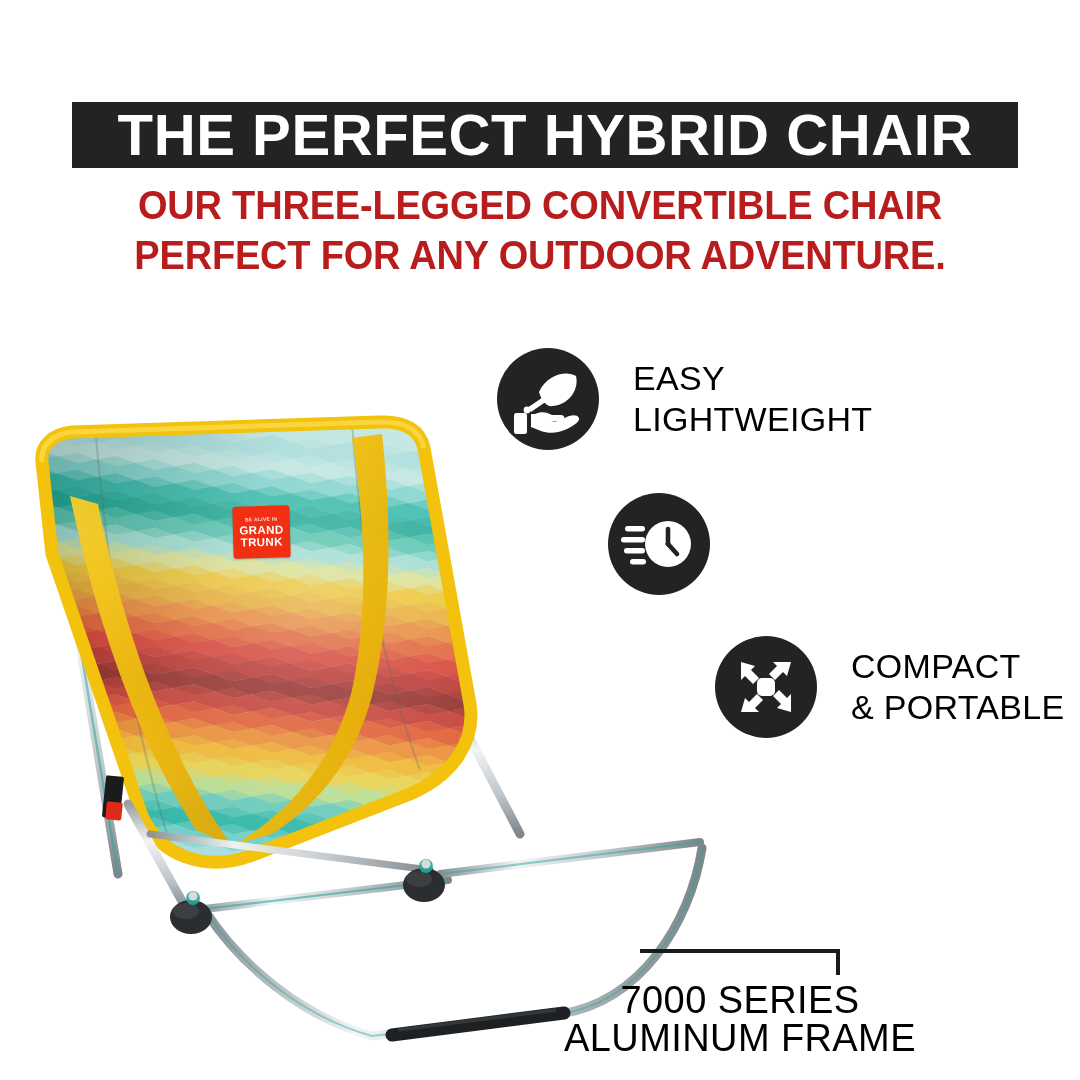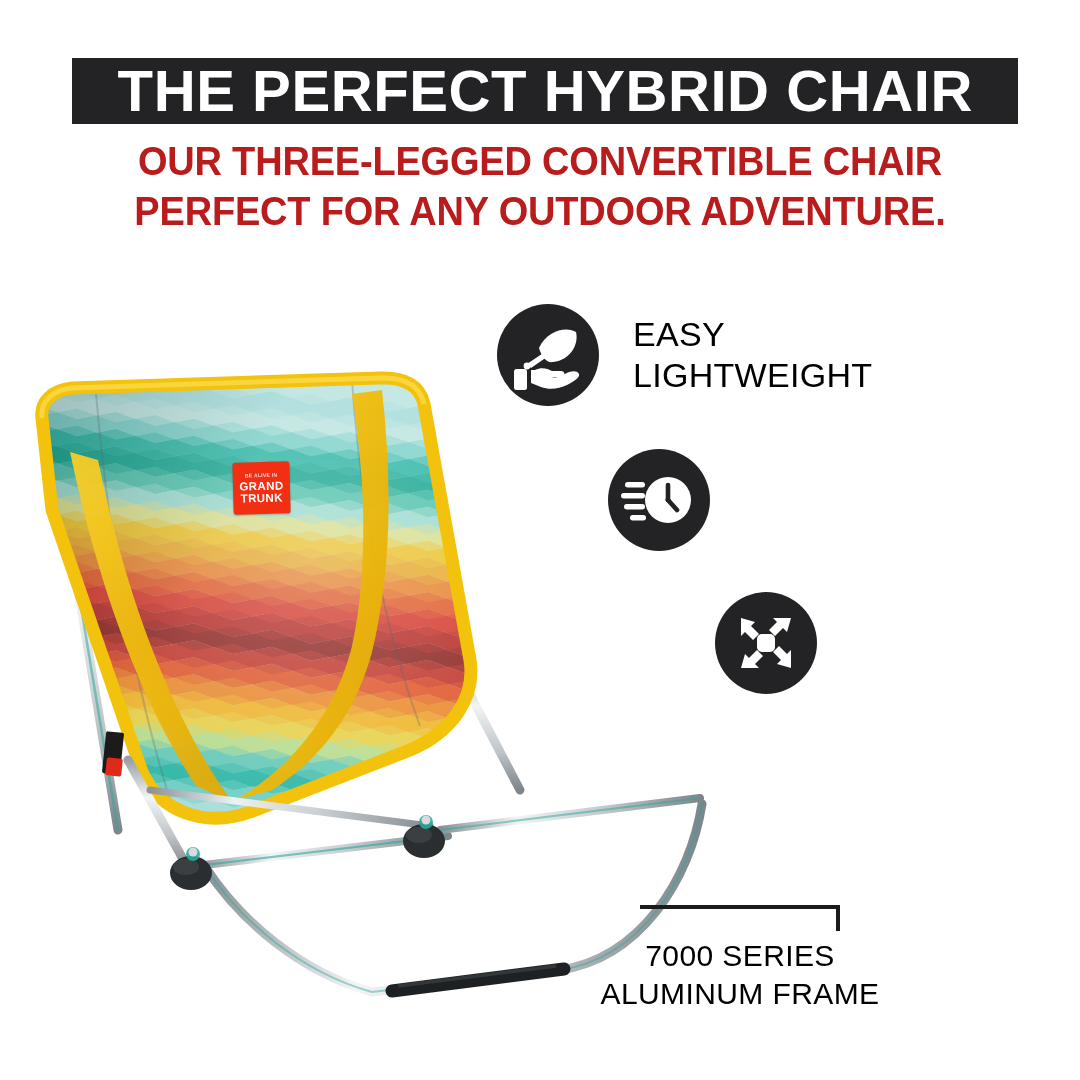--- a/index.html
+++ b/index.html
@@ -2,21 +2,21 @@
 <html><head>
 <meta charset="utf-8">
 <style>
   html,body{margin:0;padding:0;}
   body{
     width:1080px;height:1080px;background:#ffffff;
     font-family:"Liberation Sans", sans-serif;
     -webkit-font-smoothing:antialiased;
     position:relative;overflow:hidden;
   }
-  #page{position:absolute;inset:0;width:1080px;height:859px;}
+  #page{position:absolute;inset:0;width:1080px;height:859px;margin-top:44px;}
 
   
   .title-banner{
     position:absolute;left:72px;top:58px;width:946px;height:66px;
     background:#232326;display:flex;align-items:center;justify-content:center;
   }
   .title-banner .title-text{
     color:#ffffff;font-size:57px;font-weight:bold;letter-spacing:0.5px;
     transform:scaleX(1.02);white-space:nowrap;line-height:1;
     font-family:"Liberation Sans Narrow","Liberation Sans",sans-serif;
@@ -47,21 +47,21 @@
   .callout{position:absolute;left:640px;top:905px;}
   .callout .leader{position:relative;width:200px;height:28px;}
   .callout .leader .hline{
     position:absolute;left:0;top:0;width:200px;height:4px;background:#1a1a1a;
   }
   .callout .leader .vtick{
     position:absolute;left:196px;top:0;width:4px;height:26px;background:#1a1a1a;
   }
   .callout .ctext{
     position:absolute;left:-110px;top:32px;width:420px;text-align:center;
-    color:#000;font-size:30px;line-height:38px;letter-spacing:0.4px;
+    color:#000;font-size:38px;line-height:38px;letter-spacing:0.4px;
   }
 
   
   #chair-figure{position:absolute;left:0px;top:360px;width:740px;height:660px;}
   #chair-figure svg{display:block;width:740px;height:660px;}
 
   .brand-tag{
     position:absolute;left:233px;top:462px;width:57px;height:52px;
     background:#f22e13;border-radius:3px;
     transform:rotate(-1.5deg);
@@ -359,20 +359,24 @@
           <path d="M26 26 L40 30 L36 34 L44 42 L38 48 L30 40 L26 44 Z"></path>
 
           <path d="M76 26 L72 40 L68 36 L60 44 L54 38 L62 30 L58 26 Z"></path>
 
           <path d="M26 76 L30 62 L34 66 L42 58 L48 64 L40 72 L44 76 Z"></path>
 
           <path d="M76 76 L62 72 L66 68 L58 60 L64 54 L72 62 L76 58 Z"></path>
         </g>
       </svg>
     </div>
+    <div class="flabel">
+      <div>COMPACT</div>
+      <div>&amp; PORTABLE</div>
+    </div>
   </div>
 
   <div class="callout">
     <div class="leader">
       <div class="hline"></div>
       <div class="vtick"></div>
     </div>
     <div class="ctext">
       <div>7000 SERIES</div>
       <div>ALUMINUM FRAME</div>

